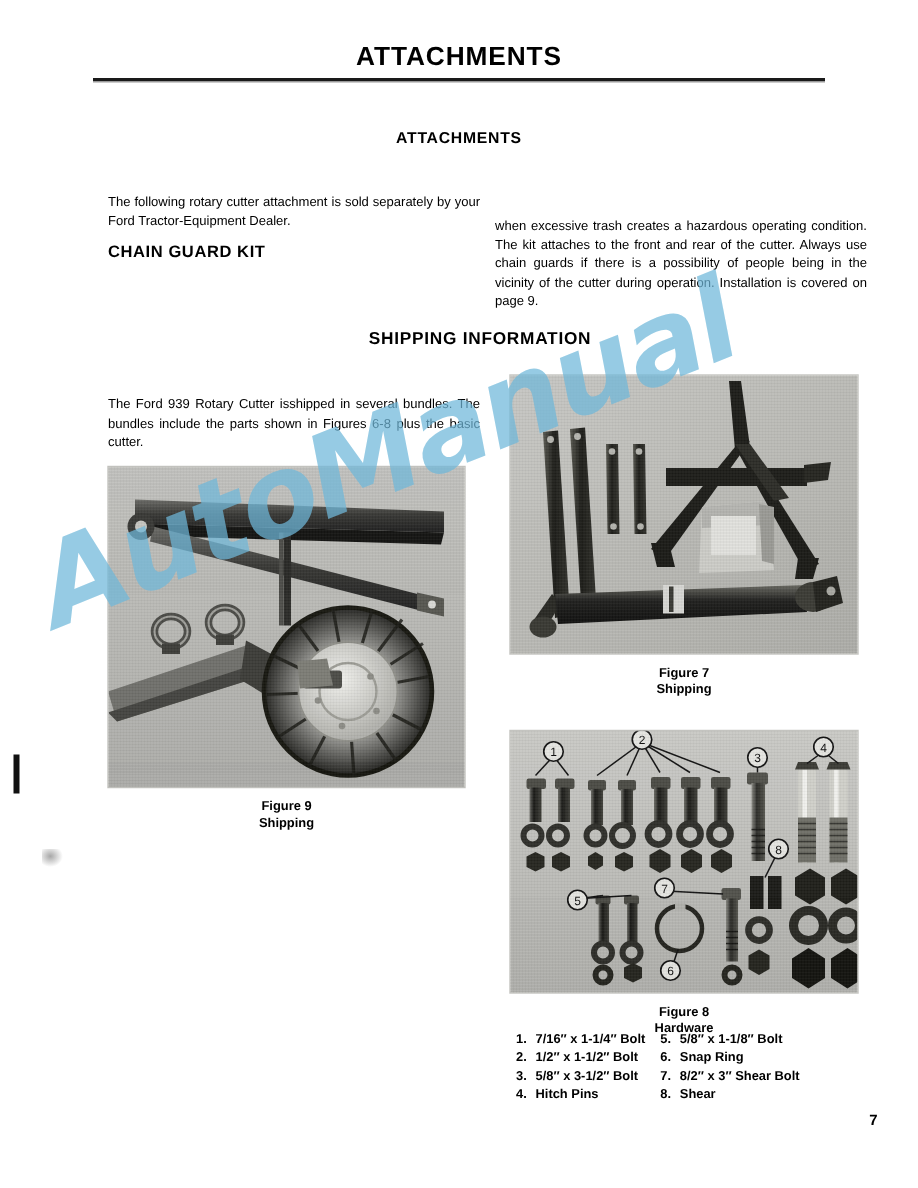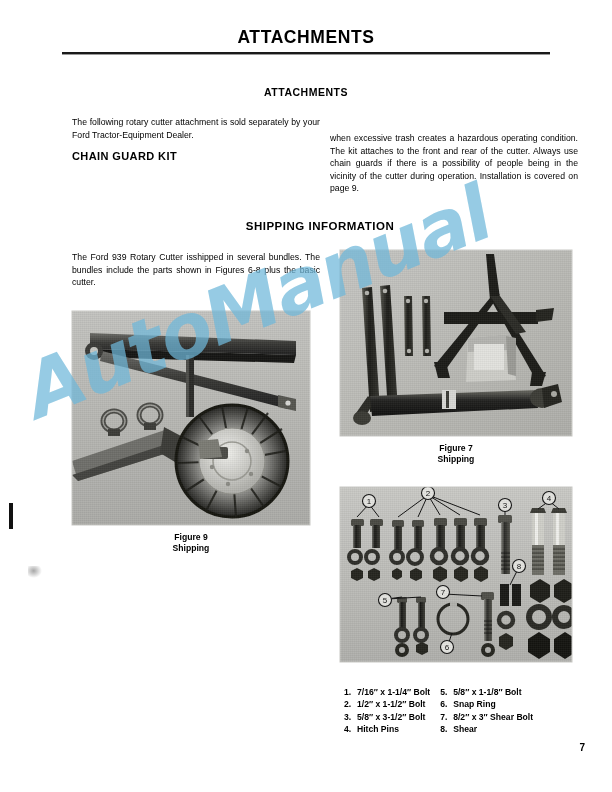--- a/index.html
+++ b/index.html
@@ -57,21 +57,21 @@
   #sec-attachments { left: 62px; top: 86px; width: 488px; }
   #sec-shipping    { left: 76px; top: 220px; width: 488px; font-size: 11.5px; }
 
   
   .col {
     position: absolute;
     font-size: 8.7px;
     line-height: 12.6px;
   }
   .col p {
-    margin: 4px 0 9px 0;
+    margin: 16px 0 9px 0;
     text-align: justify;
   }
   .col p.last { margin-bottom: 0; }
   .col h3 {
     margin: 0 0 8px 0;
     font-size: 11px;
     font-weight: bold;
     letter-spacing: 0.4px;
   }
 
@@ -570,20 +570,24 @@
           <text x="209" y="14">4</text>
           <text x="45" y="116">5</text>
           <text x="107" y="163">6</text>
           <text x="103" y="108">7</text>
           <text x="179" y="82">8</text>
         </g>
         <rect x="0" y="0" width="232" height="175" fill="none" stroke="#cfcfcb" stroke-width="1"></rect>
       </svg>
       <div class="noise"></div>
     </div>
+    <div class="fig-caption">
+      <div>Figure 8</div>
+      <div>Hardware</div>
+    </div>
   </div>
 
   <div id="hardware-legend">
     <div class="legend-cols">
       <ol>
         <li>
             <span class="num">1.</span>
             <span>7/16″ x 1-1/4″ Bolt</span>
           </li>
         <li>

